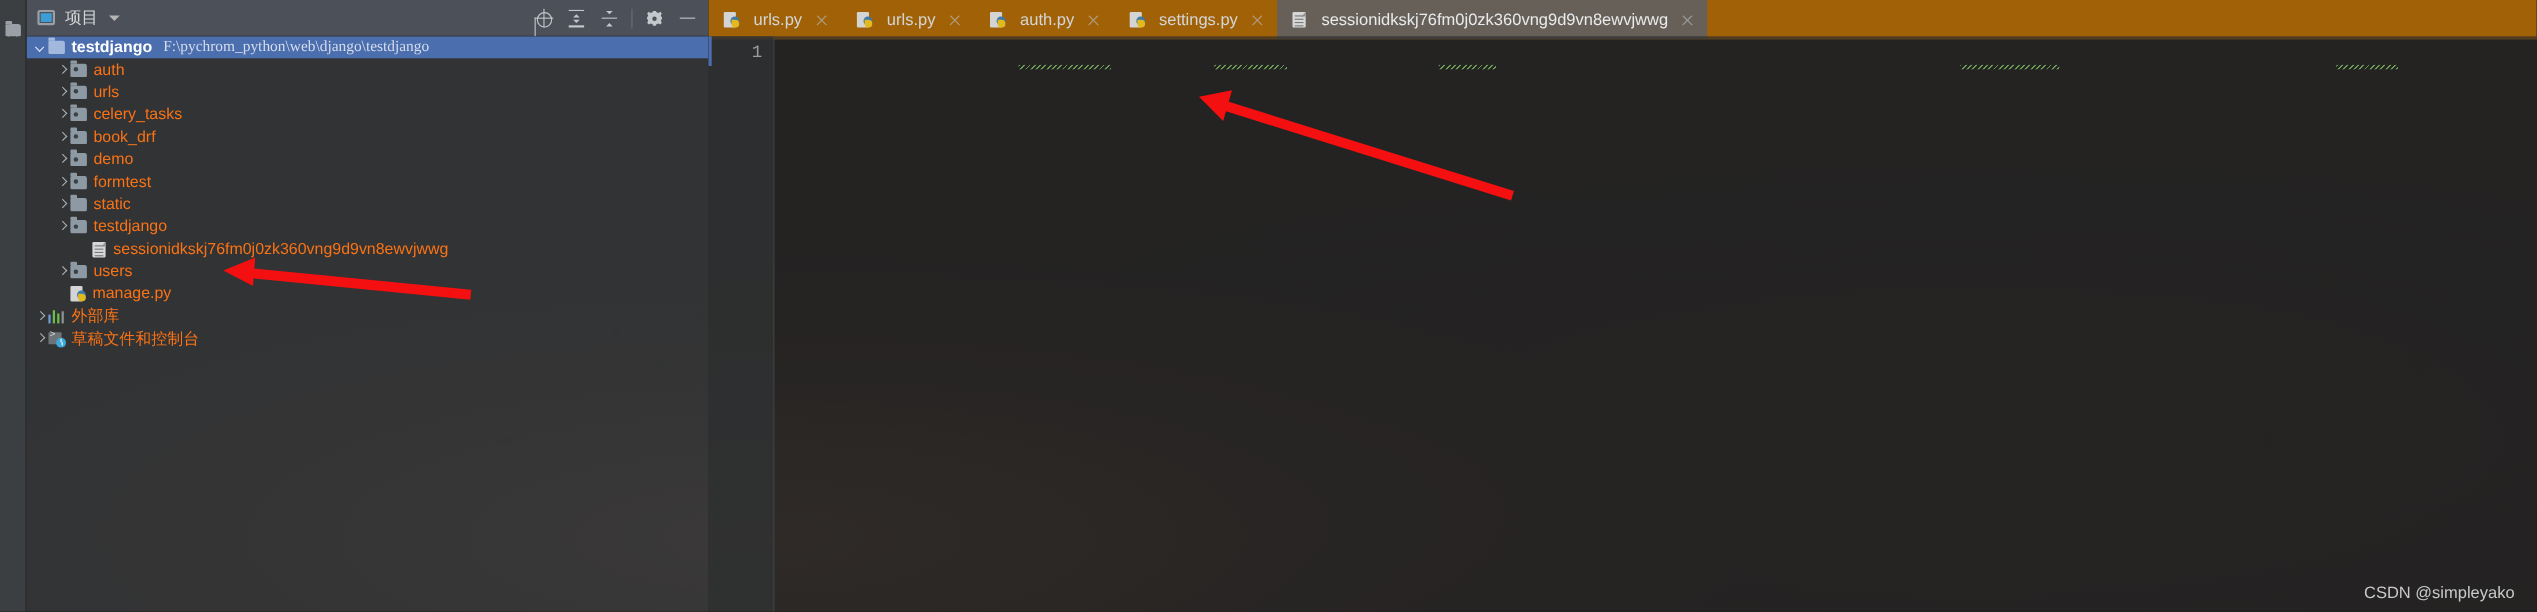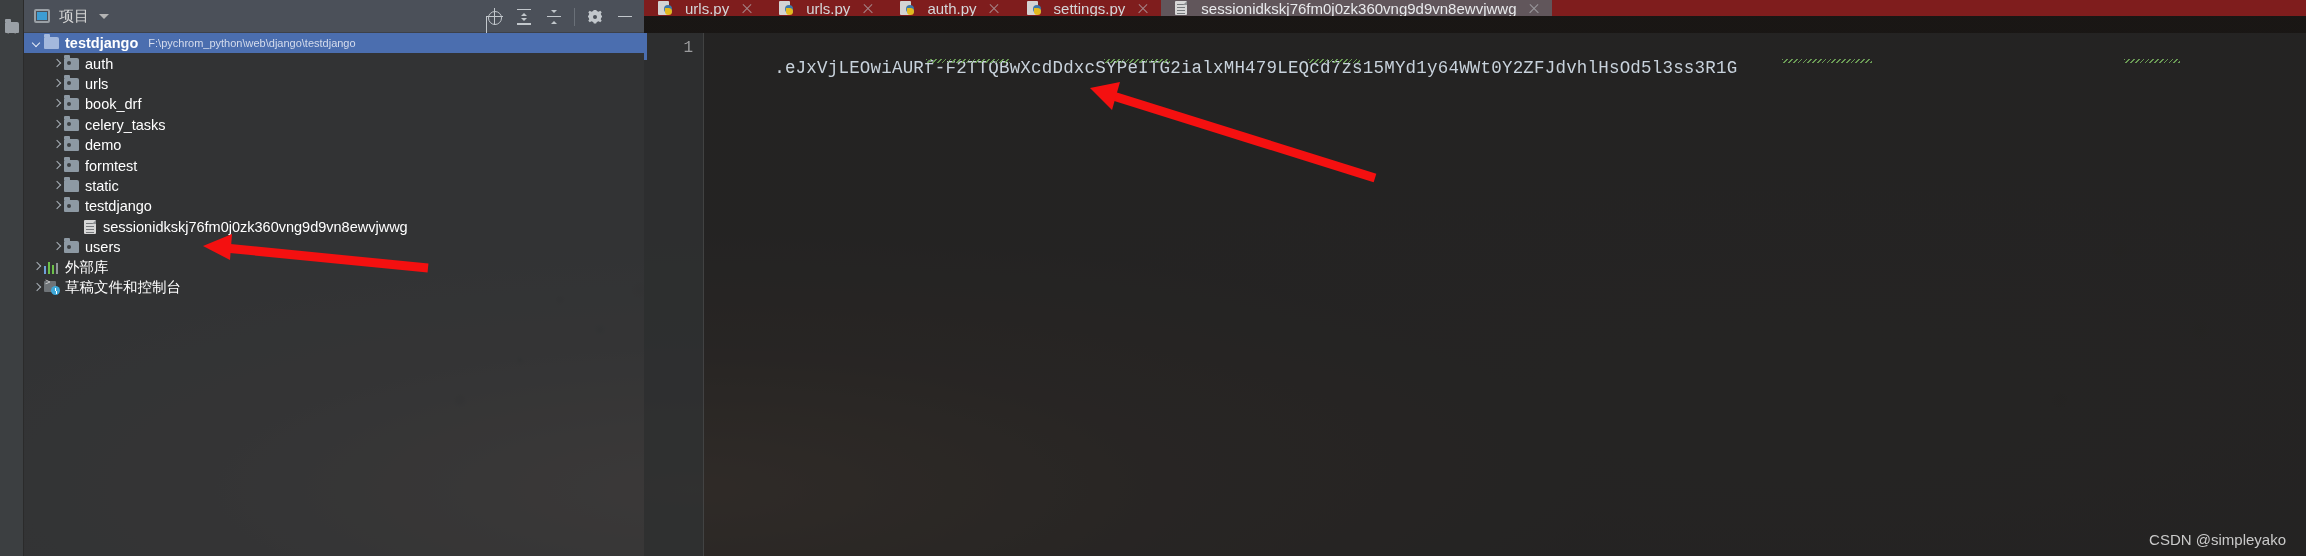--- a/index.html
+++ b/index.html
@@ -106,21 +106,21 @@
   #project-body {
     position: absolute; top: 33px; left: 0; right: 0; bottom: 0;
     background: rgba(60,63,65,0.72);
     overflow: hidden;
   }
 
   .row {
     height: 20.4px;
     display: flex; align-items: center;
     font-size: 14.5px;
-    color: #ffffff;
+    color: #f97316;
     white-space: nowrap;
     cursor: default;
     position: relative;
   }
   .row.selected {
     background: #4b6eaf;
     color: #ffffff;
   }
   .row.selected .path { color: #d5dced; }
   .row.selected .name { font-weight: bold; color: #ffffff; }
@@ -243,21 +243,21 @@
     width: 9px; height: 9px; border-radius: 50%;
     background: #3ea8d8;
   }
   .scicon .sclock::after {
     content: ""; position: absolute; left: 4px; top: 1.5px;
     width: 1px; height: 3px; background: #fff;
     box-shadow: 1px 3px 0 0 #fff;
   }
 
   .name { }
-  .path { margin-left: 10px; font-size: 11px; color: #a6abb0; font-weight: normal; }
+  .path { margin-left: 10px; font-size: 14px; color: #a6abb0; font-weight: normal; font-family: Liberation Serif, serif; }
 
   
   .lv0 { padding-left: 6px; }
   .lv1 { padding-left: 26px; }
   .lv2 { padding-left: 46px; }
 
   
   #panel-tools {
     position: absolute; right: 0; top: 0; height: 33px;
     display: flex; align-items: center; gap: 0px;
@@ -322,22 +322,22 @@
   .icn-minus::after {
     content: ""; position: absolute; left: 1px; top: 7px; width: 14px; height: 1.8px; background: #c2c7cc;
   }
 
   
   #editor {
     position: absolute; left: 644px; top: 0; right: 0; height: 556px;
     z-index: 20;
   }
   #tabbar {
-    height: 16px;
-    background: #7f1d1d;
+    height: 36px;
+    background: #a16207;
     display: flex; align-items: stretch;
     overflow: hidden;
     white-space: nowrap;
   }
   .tab {
     display: flex; align-items: center;
     padding: 0 12px 0 14px;
     gap: 7px;
     font-size: 15px;
     color: #d3d6d8;
@@ -472,26 +472,26 @@
         <span class="name">auth</span>
       </div>
       <div class="row lv1">
         <span class="arrow right"></span>
         <span class="ficon module"></span>
         <span class="name">urls</span>
       </div>
       <div class="row lv1">
         <span class="arrow right"></span>
         <span class="ficon module"></span>
+        <span class="name">celery_tasks</span>
+      </div>
+      <div class="row lv1">
+        <span class="arrow right"></span>
+        <span class="ficon module"></span>
         <span class="name">book_drf</span>
-      </div>
-      <div class="row lv1">
-        <span class="arrow right"></span>
-        <span class="ficon module"></span>
-        <span class="name">celery_tasks</span>
       </div>
       <div class="row lv1">
         <span class="arrow right"></span>
         <span class="ficon module"></span>
         <span class="name">demo</span>
       </div>
       <div class="row lv1">
         <span class="arrow right"></span>
         <span class="ficon module"></span>
         <span class="name">formtest</span>
@@ -508,20 +508,29 @@
       </div>
       <div class="row lv2">
         <span class="arrow none"></span>
         <span class="txticon"></span>
         <span class="name">sessionidkskj76fm0j0zk360vng9d9vn8ewvjwwg</span>
       </div>
       <div class="row lv1">
         <span class="arrow right"></span>
         <span class="ficon module"></span>
         <span class="name">users</span>
+      </div>
+      <div class="row lv1">
+        <span class="arrow none"></span>
+        <span class="pyicon">
+          <span class="pdoc"></span>
+          <span class="pblue"></span>
+          <span class="pyel"></span>
+        </span>
+        <span class="name">manage.py</span>
       </div>
       <div class="row lv0">
         <span class="arrow right"></span>
         <span class="libicon">
           <i></i>
           <i></i>
           <i></i>
           <i></i>
         </span>
         <span class="name">外部库</span>
@@ -582,21 +591,20 @@
         <span class="tclose"></span>
       </div>
     </div>
 
   <div id="code-area">
     <div id="gutter">
       <span class="lmark"></span>
       <span class="lnum">1</span>
     </div>
     <div id="code-text">
-      <span>.eJxVjLEOwiAURf-F2TTQBwXcdDdxcSYPeITG2ialxMH479LEQcd7zs15MYd1y64WWt0Y2ZFJdvhlHsOd5l3ss3R1G</span>
       <span class="sq" style="left:222px; width:84px;"></span>
       <span class="sq" style="left:400px; width:66px;"></span>
       <span class="sq" style="left:604px; width:52px;"></span>
       <span class="sq" style="left:1078px; width:90px;"></span>
       <span class="sq" style="left:1420px; width:56px;"></span>
     </div>
   </div>
 </div>
 
 <svg class="anno" width="2306" height="556" viewBox="0 0 2306 556">

